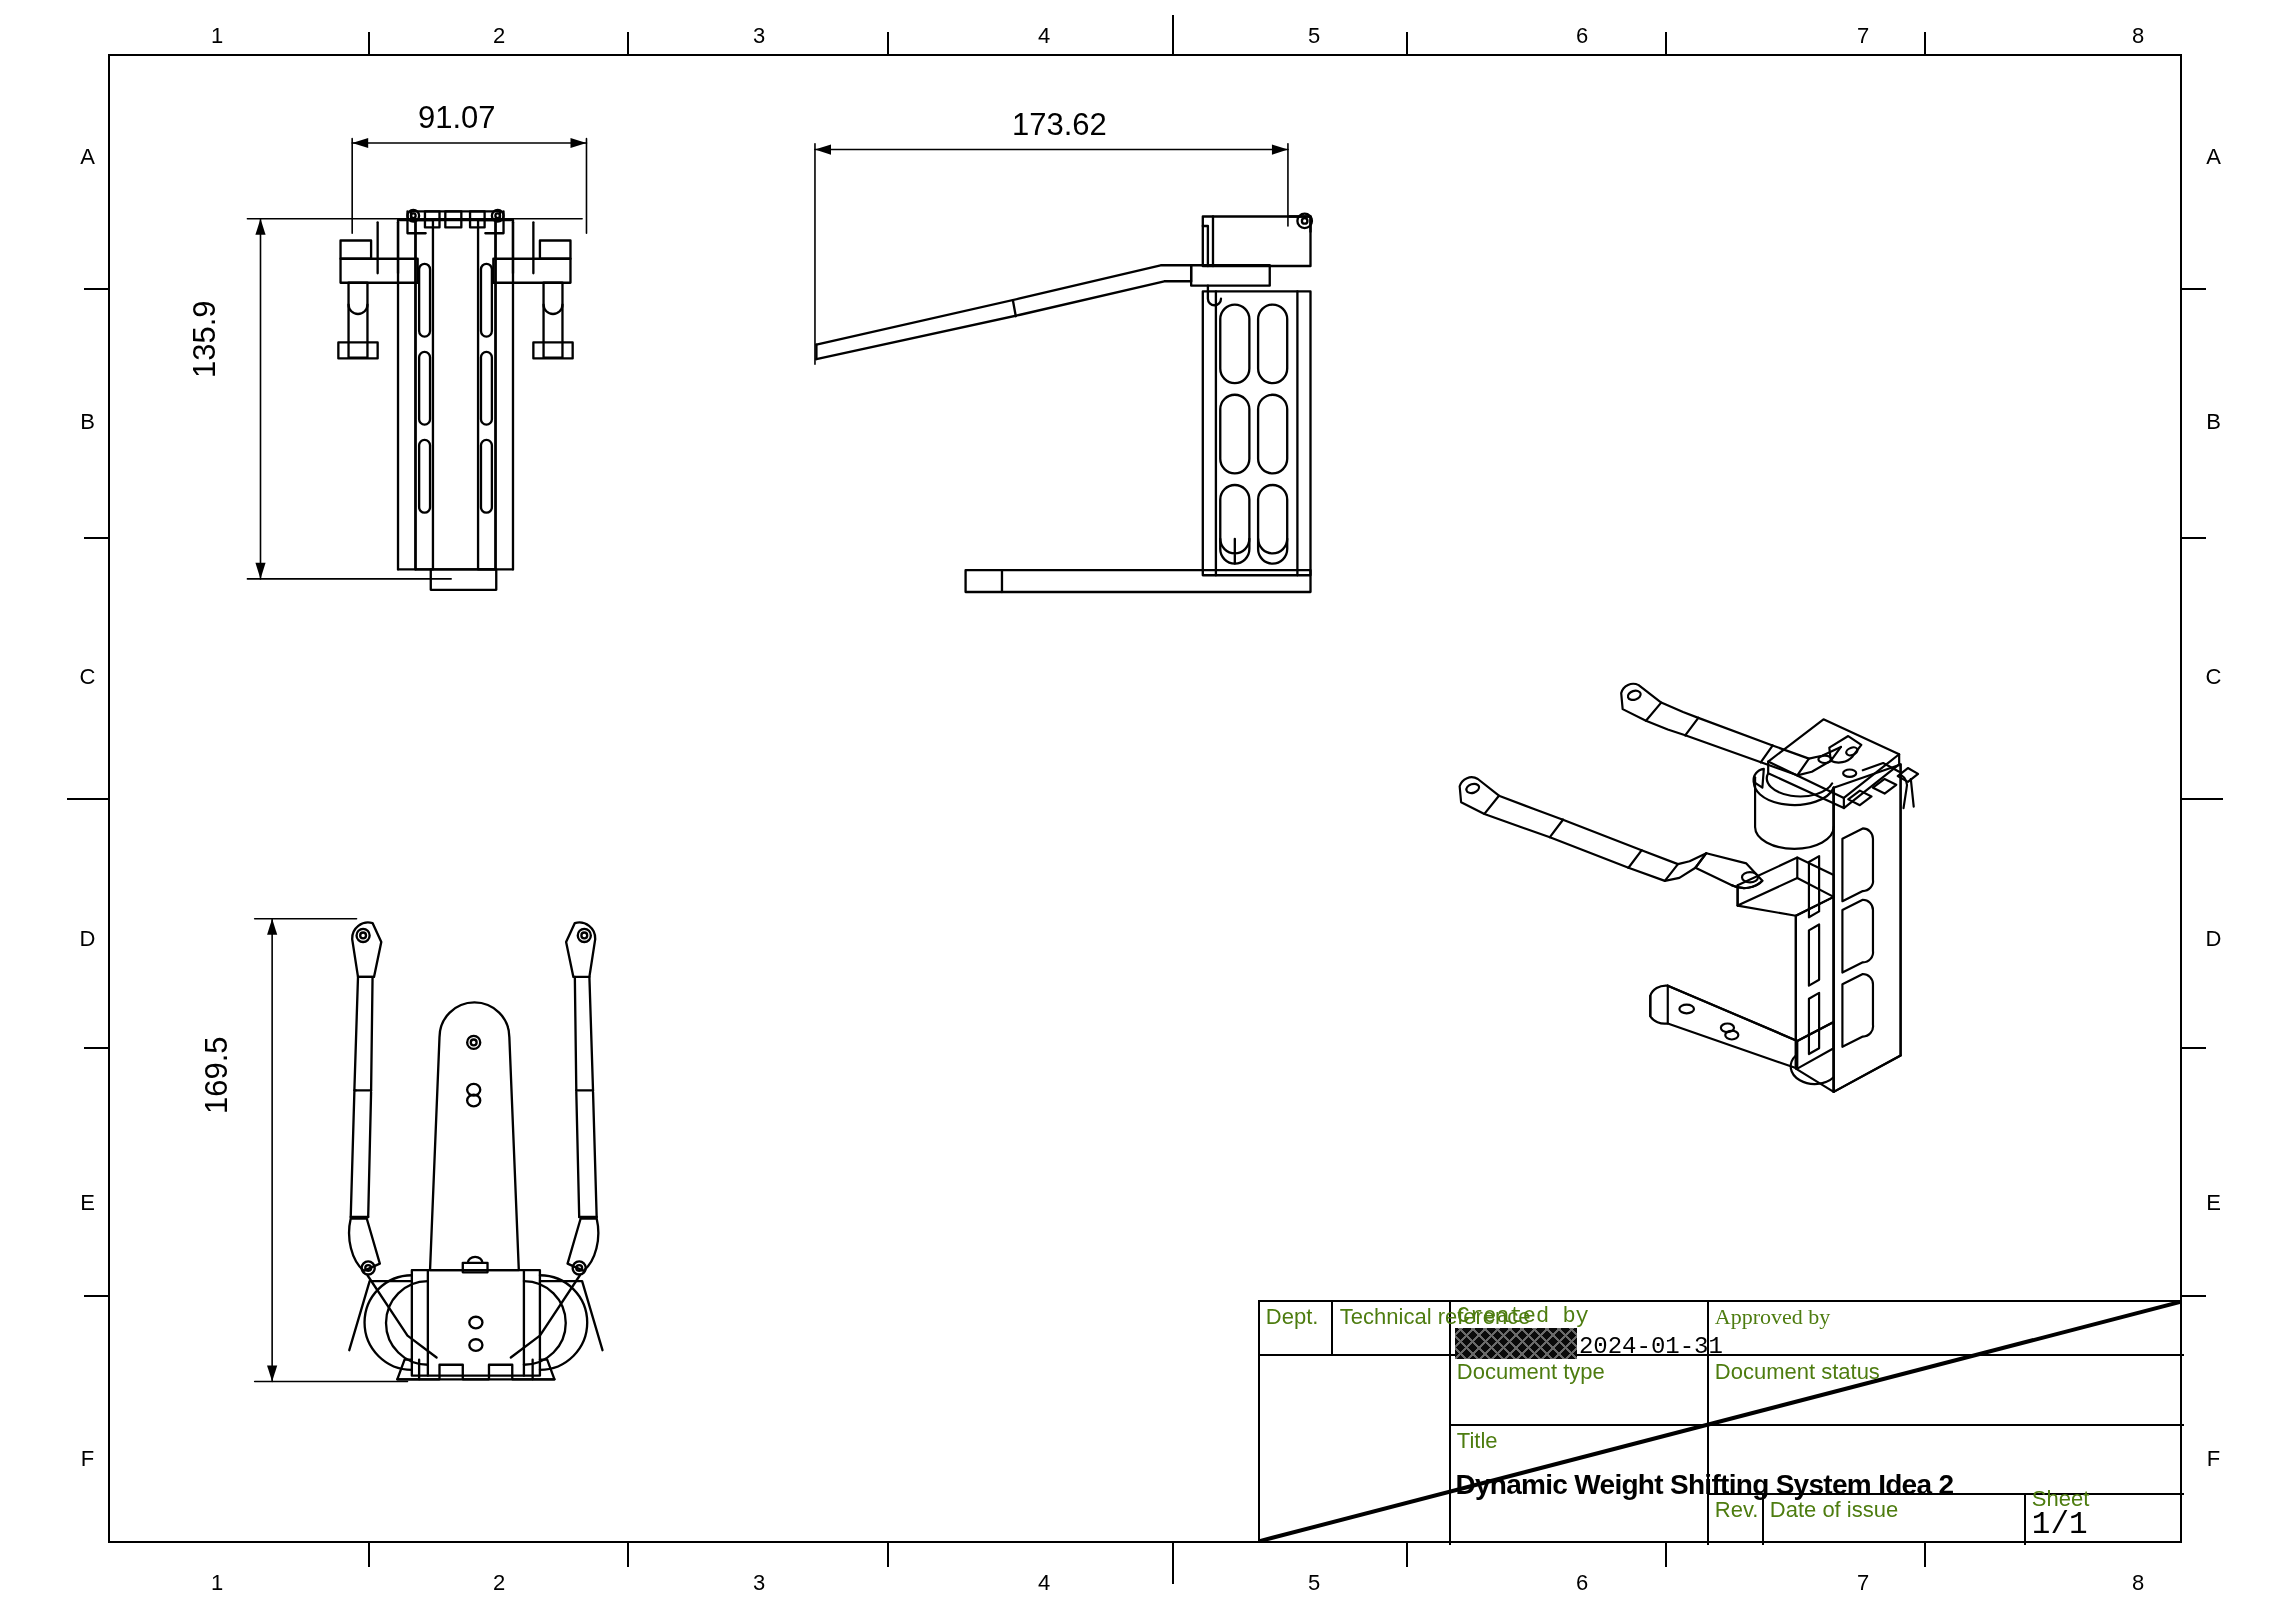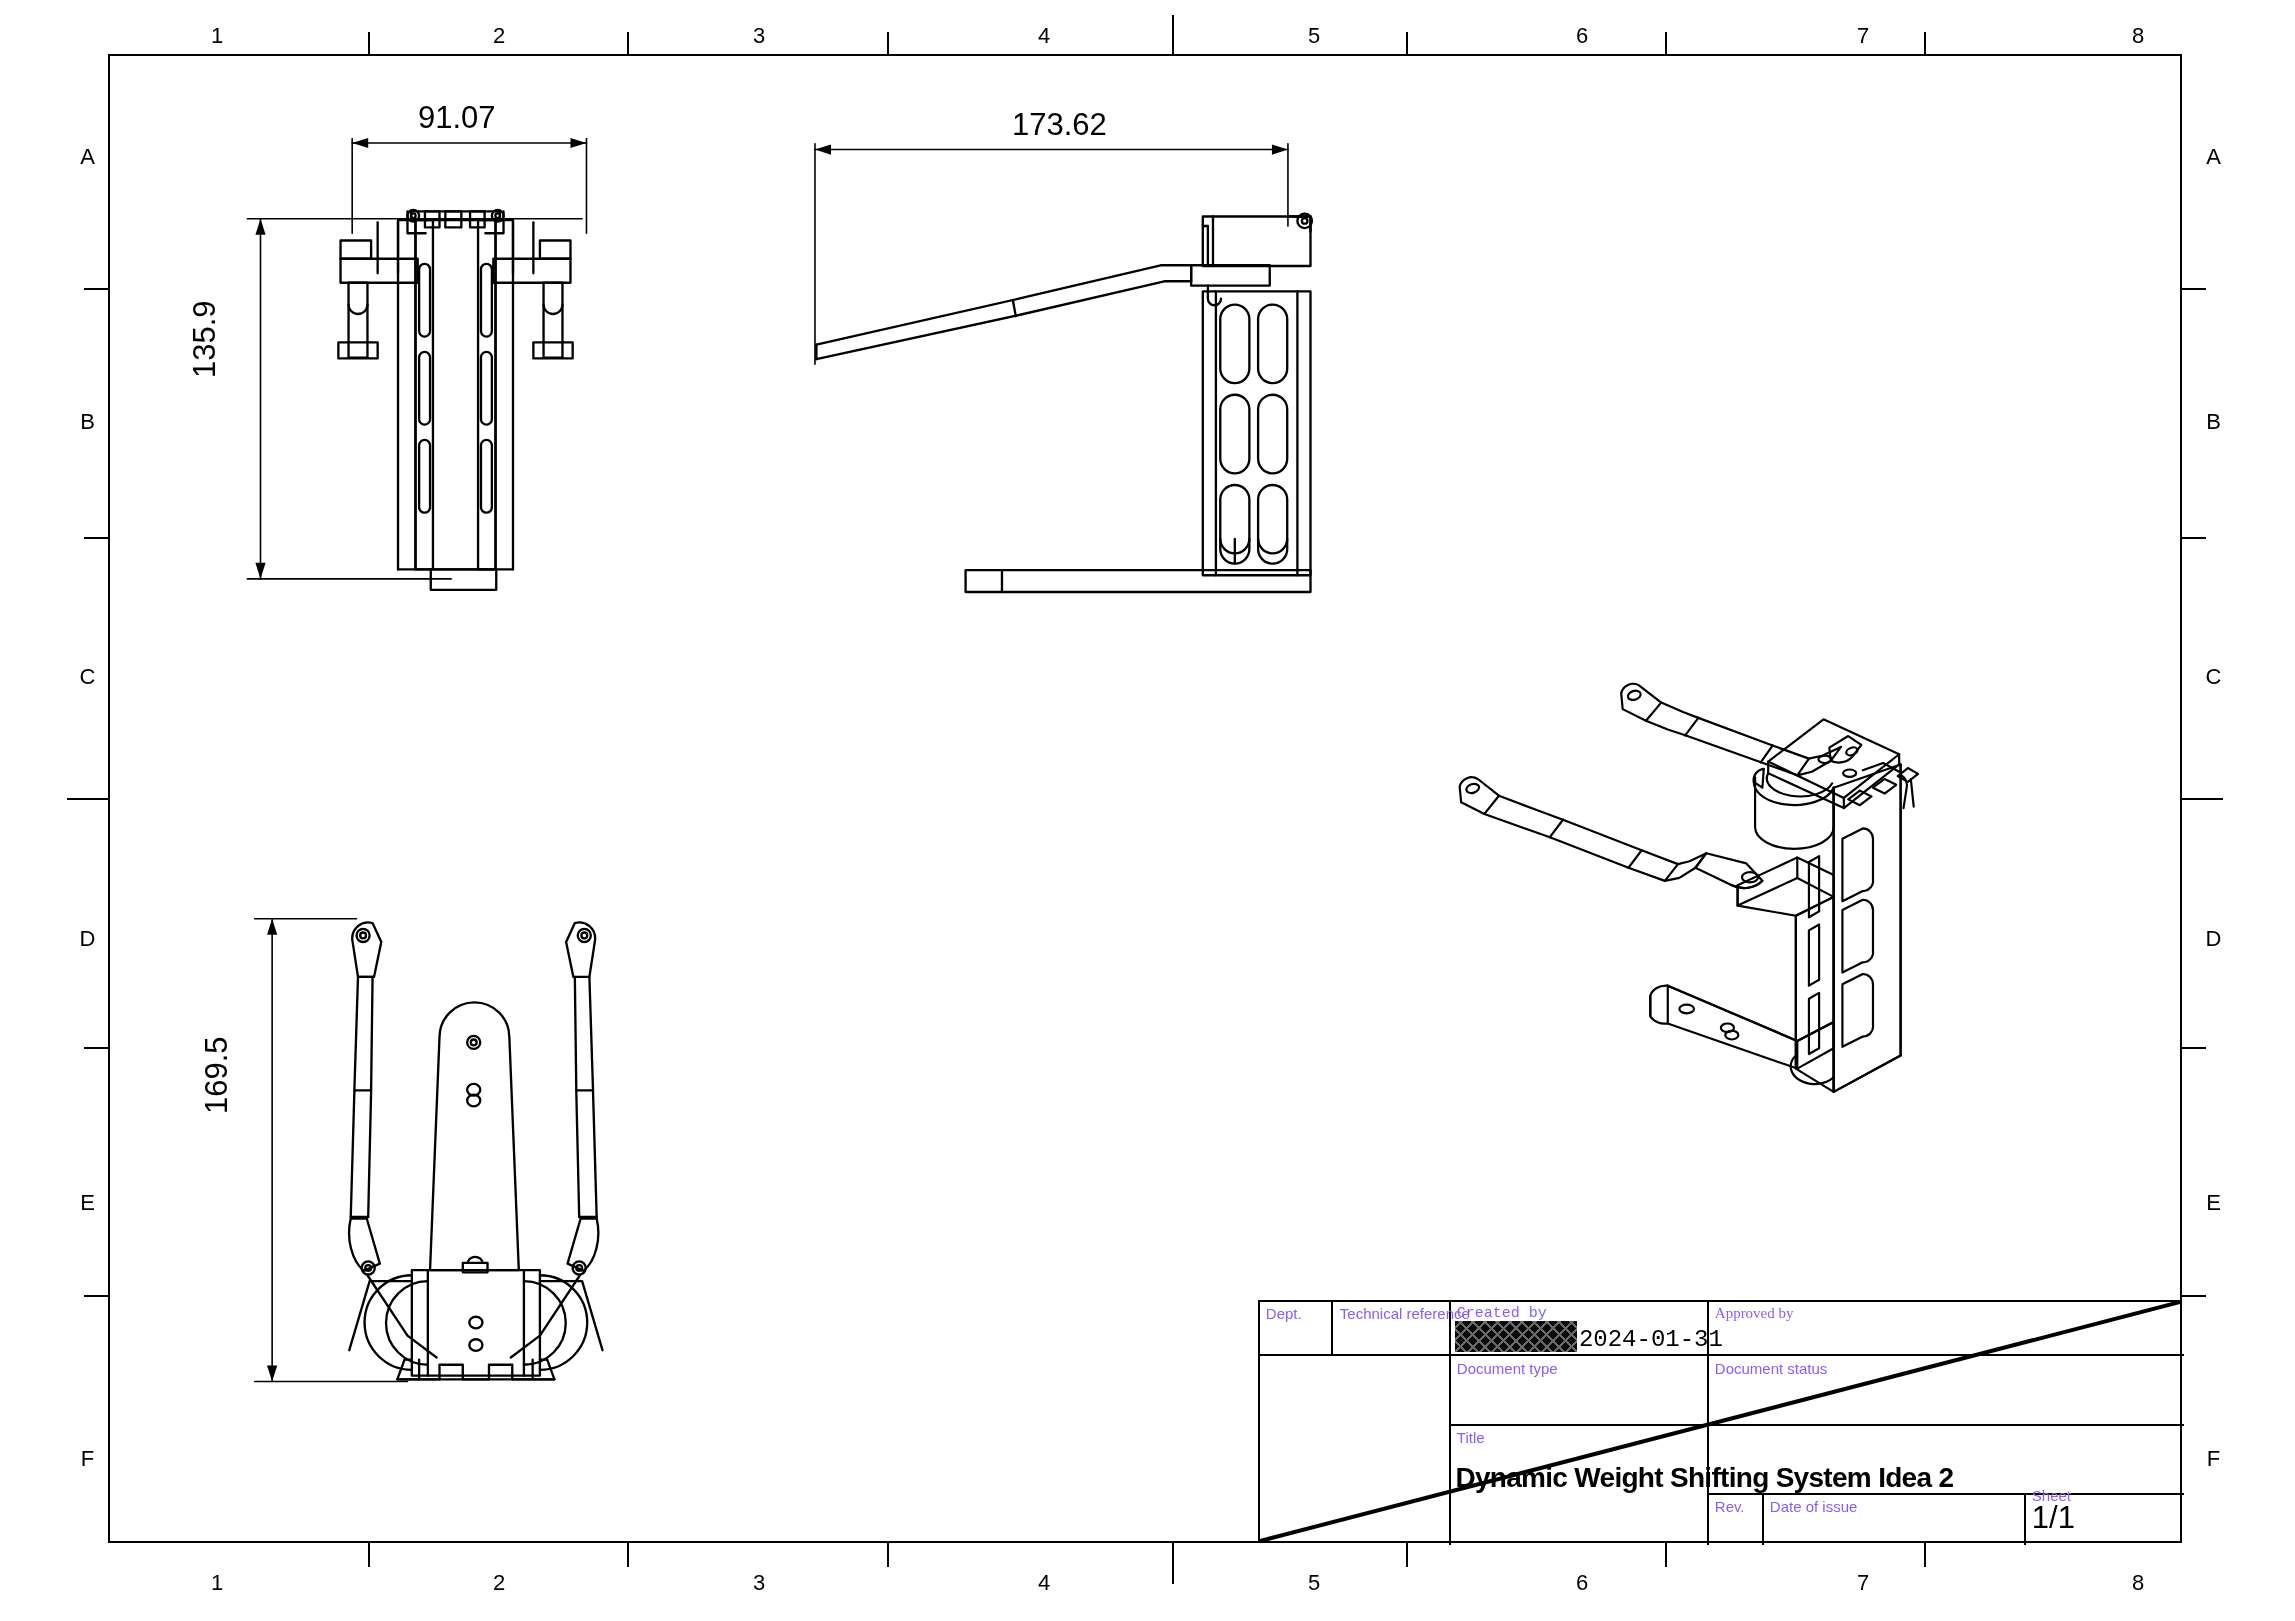--- a/index.html
+++ b/index.html
@@ -25,21 +25,21 @@
   #views{position:absolute;left:0;top:0;width:2295px;height:1622px;
          pointer-events:none;}
   #views svg{position:absolute;left:0;top:0;}
 
   
   #titleblock{position:absolute;left:1258px;top:1300px;
               width:924px;height:243px;
               border:2.2px solid #000;box-sizing:border-box;background:#fff;}
   .tb-line{position:absolute;background:#000;}
   .tb-cell{position:absolute;box-sizing:border-box;}
-  .tb-hdr{font-size:15px;line-height:1;padding:4.4px 0 0 5.8px;color:#8b5cf6;
+  .tb-hdr{font-size:22px;line-height:1;padding:4.4px 0 0 5.8px;color:#4d7c0f;
           white-space:nowrap;}
   .tb-val{font-size:24px;line-height:1;padding-left:5.8px;white-space:nowrap;
           font-weight:500;}
   .tb-title-val{font-size:28px;line-height:1;padding-left:4.4px;white-space:nowrap;
           font-weight:600;letter-spacing:-0.7px;}
   .tb-sheet-val{font-size:31px;line-height:1;padding-left:5.8px;font-weight:500;}
 
   .redact{display:inline-block;vertical-align:bottom;width:122px;height:31px;
           background:
             repeating-linear-gradient(45deg,  transparent 0 6.6px, #6a6a6a 6.6px 8.7px),
@@ -443,19 +443,19 @@
     <div class="tb-cell" style="left:449px;top:193px;width:53px;height:50px;">
       <div class="tb-hdr">Rev.</div>
     </div>
 
     <div class="tb-cell" style="left:504px;top:193px;width:260px;height:50px;">
       <div class="tb-hdr">Date of issue</div>
     </div>
 
     <div class="tb-cell" style="left:766px;top:182px;width:158px;height:50px;">
       <div class="tb-hdr">Sheet</div>
-      <div class="tb-sheet-val" style="margin-top:-1.5px;">1/1</div>
+      <div class="tb-sheet-val" style="margin-top:-1.5px;font-family:Liberation Mono, monospace;">1/1</div>
     </div>
 
   </div>
 
 </div>
 
 
 </body></html>

